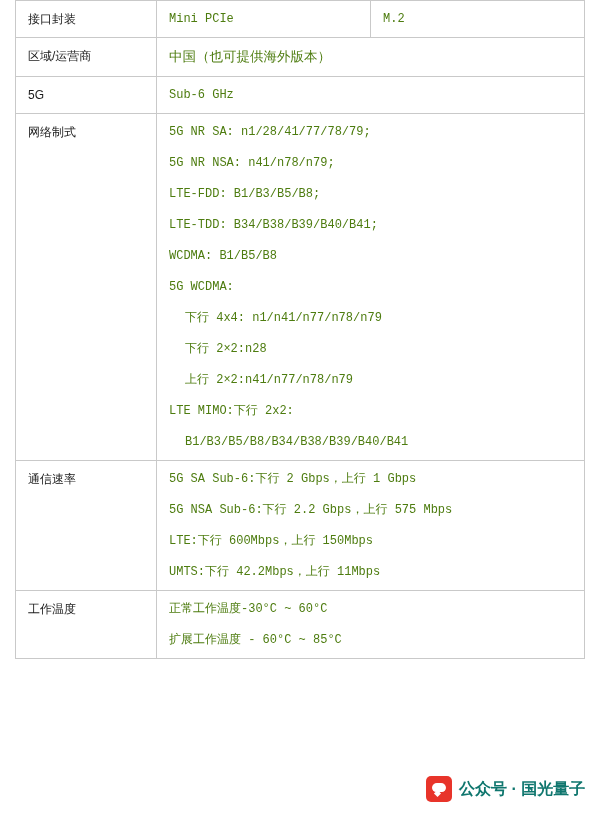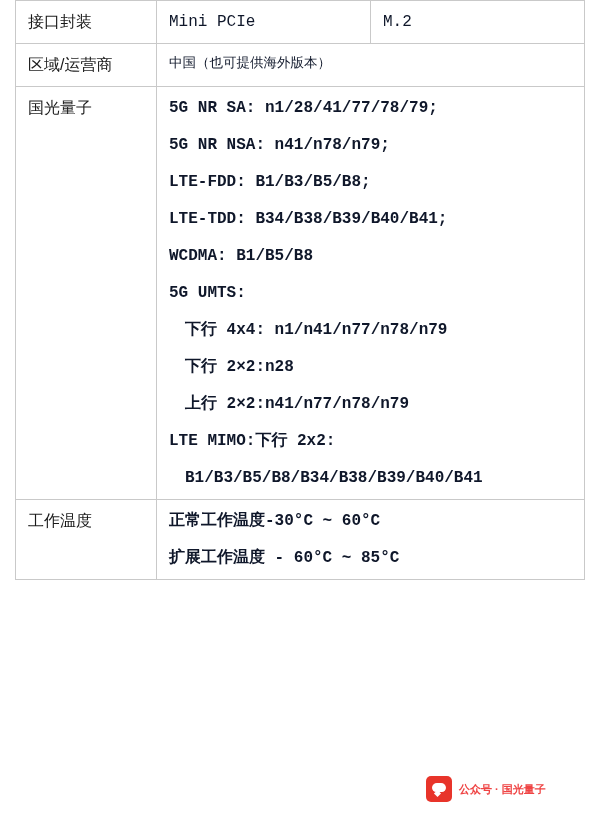--- a/index.html
+++ b/index.html
@@ -18,45 +18,44 @@
   table.spec-table {
     width: 570px;
     margin: 0 auto;
     border-collapse: collapse;
     table-layout: fixed;
   }
   table.spec-table td {
     border: 1px solid #c9c9c9;
     vertical-align: top;
     padding: 9px 10px 9px 12px;
-    font-size: 16px;
+    font-size: 12px;
     line-height: 1.5;
   }
   td.label-cell {
     width: 118px;
     font-family: "Liberation Sans", sans-serif;
     font-size: 13.5px;
     color: #1a1a1a;
     white-space: nowrap;
   }
   td.value-cell {
     font-family: "Liberation Mono", monospace;
     font-size: 13px;
-    color: #0f172a;
+    color: #4d7c0f;
   }
   td.value-cell.cjk {
     font-family: "Liberation Sans", sans-serif;
     font-size: 13.5px;
     margin-left: 40px;
   }
   .line {
     display: block;
     margin: 0 0 13px 0;
     white-space: pre;
-    font-weight: bold;
   }
   .line:last-child {
     margin-bottom: 0;
   }
   .line.indent1 {
     padding-left: 16px;
   }
   .line.indent2 {
     padding-left: 16px;
   }
@@ -95,54 +94,67 @@
     position: absolute;
     left: 9px;
     top: 15px;
     width: 5px;
     height: 5px;
     background: #ffffff;
     transform: rotate(45deg);
   }
   .wm-text {
     font-family: "Liberation Sans", sans-serif;
-    font-size: 11px;
+    font-size: 16px;
     font-weight: bold;
-    color: #ef4444;
+    color: #0f766e;
     white-space: nowrap;
   }
 </style>
 </head>
 <body>
 
 <table class="spec-table">
   <tbody>
     <tr>
       <td class="label-cell">接口封装</td>
       <td class="value-cell">Mini PCIe</td>
       <td class="value-cell">M.2</td>
     </tr>
     <tr>
       <td class="label-cell">区域/运营商</td>
       <td class="value-cell cjk" colspan="2">中国（也可提供海外版本）</td>
     </tr>
     <tr>
-      <td class="label-cell">国光量子</td>
+      <td class="label-cell">5G</td>
+      <td class="value-cell" colspan="2">Sub-6 GHz</td>
+    </tr>
+    <tr>
+      <td class="label-cell">网络制式</td>
       <td class="value-cell" colspan="2">
         <span class="line">5G NR SA: n1/28/41/77/78/79;</span>
         <span class="line">5G NR NSA: n41/n78/n79;</span>
         <span class="line">LTE-FDD: B1/B3/B5/B8;</span>
         <span class="line">LTE-TDD: B34/B38/B39/B40/B41;</span>
         <span class="line">WCDMA: B1/B5/B8</span>
-        <span class="line">5G UMTS:</span>
+        <span class="line">5G WCDMA:</span>
         <span class="line indent1">下行 4x4: n1/n41/n77/n78/n79</span>
         <span class="line indent1">下行 2×2:n28</span>
         <span class="line indent1">上行 2×2:n41/n77/n78/n79</span>
         <span class="line">LTE MIMO:下行 2x2:</span>
         <span class="line indent2">B1/B3/B5/B8/B34/B38/B39/B40/B41</span>
+      </td>
+    </tr>
+    <tr>
+      <td class="label-cell">通信速率</td>
+      <td class="value-cell" colspan="2">
+        <span class="line">5G SA Sub-6:下行 2 Gbps，上行 1 Gbps</span>
+        <span class="line">5G NSA Sub-6:下行 2.2 Gbps，上行 575 Mbps</span>
+        <span class="line">LTE:下行 600Mbps，上行 150Mbps</span>
+        <span class="line">UMTS:下行 42.2Mbps，上行 11Mbps</span>
       </td>
     </tr>
     <tr>
       <td class="label-cell">工作温度</td>
       <td class="value-cell" colspan="2">
         <span class="line">正常工作温度-30°C ~ 60°C</span>
         <span class="line">扩展工作温度 - 60°C ~ 85°C</span>
       </td>
     </tr>
   </tbody>

